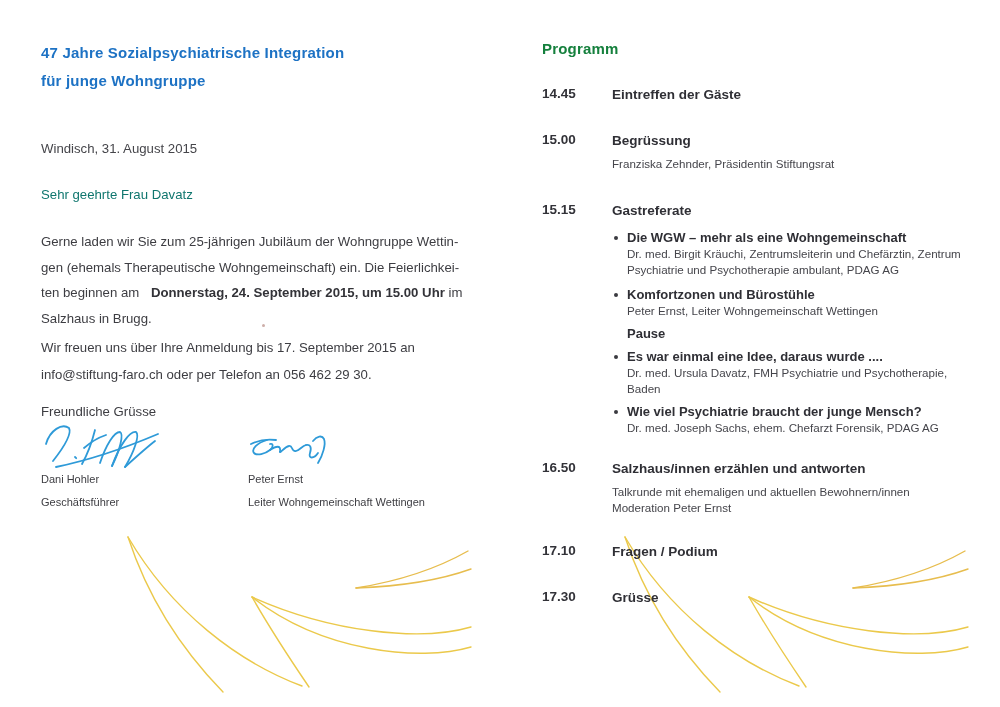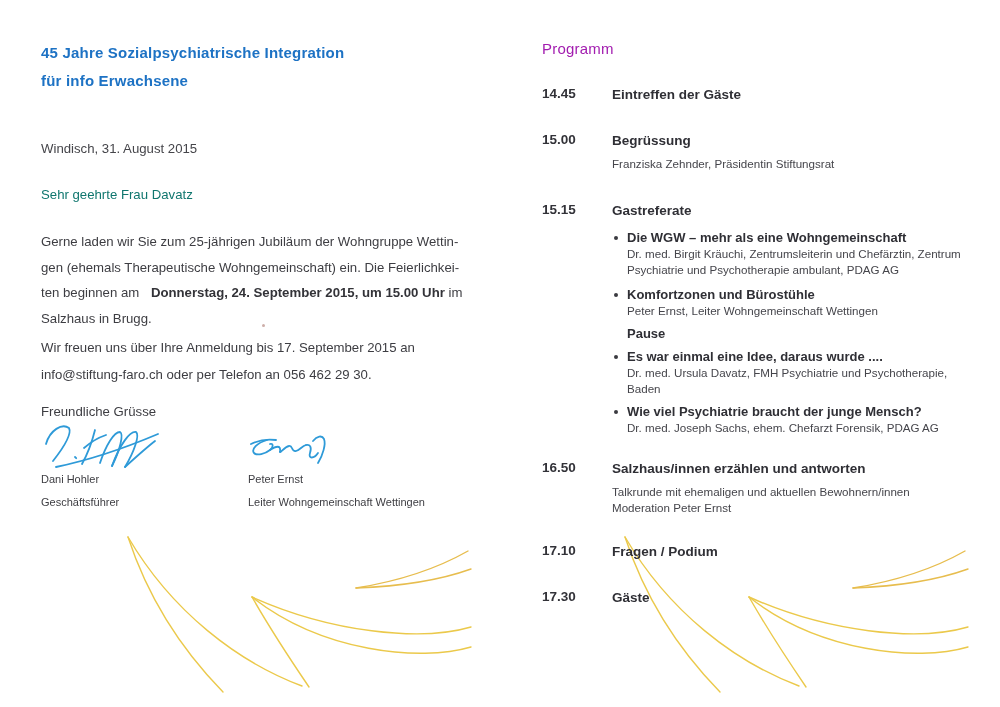--- a/index.html
+++ b/index.html
@@ -23,21 +23,21 @@
   .body-par{left:41px;top:229px;width:455px;font-size:13.2px;line-height:25.5px;color:#3d3d42;}
   .body-par b{color:#333338;padding-left:8px;}
   .rsvp-par{left:41px;top:334px;width:455px;font-size:13.2px;line-height:27px;color:#3d3d42;}
   .closing{left:41px;top:404px;font-size:13.2px;color:#3d3d42;}
   .sig-name{top:473px;font-size:11px;color:#3d3d42;}
   .sig-role{top:496px;font-size:11px;color:#3d3d42;}
   .col1{left:41px;} .col2{left:248px;}
   
   .prog-title{
     left:542px;top:40px;
-    font-size:15px;font-weight:normal;color:#a21caf;letter-spacing:.2px;
+    font-size:15px;font-weight:bold;color:#15803d;letter-spacing:.2px;
   }
   .entry{left:542px;width:440px;}
   .entry .time{
     position:absolute;left:0;top:0;
     font-size:13.5px;font-weight:bold;color:#323238;
   }
   .entry .content{margin-left:70px;}
   .entry .etitle{
     font-size:13.5px;font-weight:bold;color:#2f2f35;line-height:18px;
   }
@@ -71,22 +71,22 @@
         <path d="M252,597 C272,632 292,662 309,687"></path>
         <path d="M356,588 C400,581 438,568 468,551" stroke="#e7bd4e"></path>
         <path d="M356,588 C410,586 446,578 471,569" stroke="#e7bd4e"></path>
       </g>
     </defs>
     <use href="#swoosh-cluster"></use>
     <use href="#swoosh-cluster" x="497"></use>
   </svg>
 
   <div class="abs doc-title">
-    <div>45 Jahre Sozialpsychiatrische Integration</div>
-    <div>für info Erwachsene</div>
+    <div>47 Jahre Sozialpsychiatrische Integration</div>
+    <div>für junge Wohngruppe</div>
   </div>
 
   <div class="abs dateline">Windisch, 31. August 2015</div>
 
   <div class="abs salutation">Sehr geehrte Frau Davatz</div>
 
   <div class="abs body-par">
     <div>Gerne laden wir Sie zum 25-jährigen Jubiläum der Wohngruppe Wettin-</div>
     <div>gen (ehemals Therapeutische Wohngemeinschaft) ein. Die Feierlichkei-</div>
     <div><span>ten beginnen am </span><b>Donnerstag, 24. September 2015, um 15.00 Uhr</b><span> im</span></div>
@@ -196,17 +196,17 @@
   <div class="abs entry" style="top:543px;">
     <span class="time">17.10</span>
     <div class="content">
       <div class="etitle">Fragen / Podium</div>
     </div>
   </div>
 
   <div class="abs entry" style="top:589px;">
     <span class="time">17.30</span>
     <div class="content">
-      <div class="etitle">Gäste</div>
+      <div class="etitle">Grüsse</div>
     </div>
   </div>
 
 </div>
 
 </body></html>

